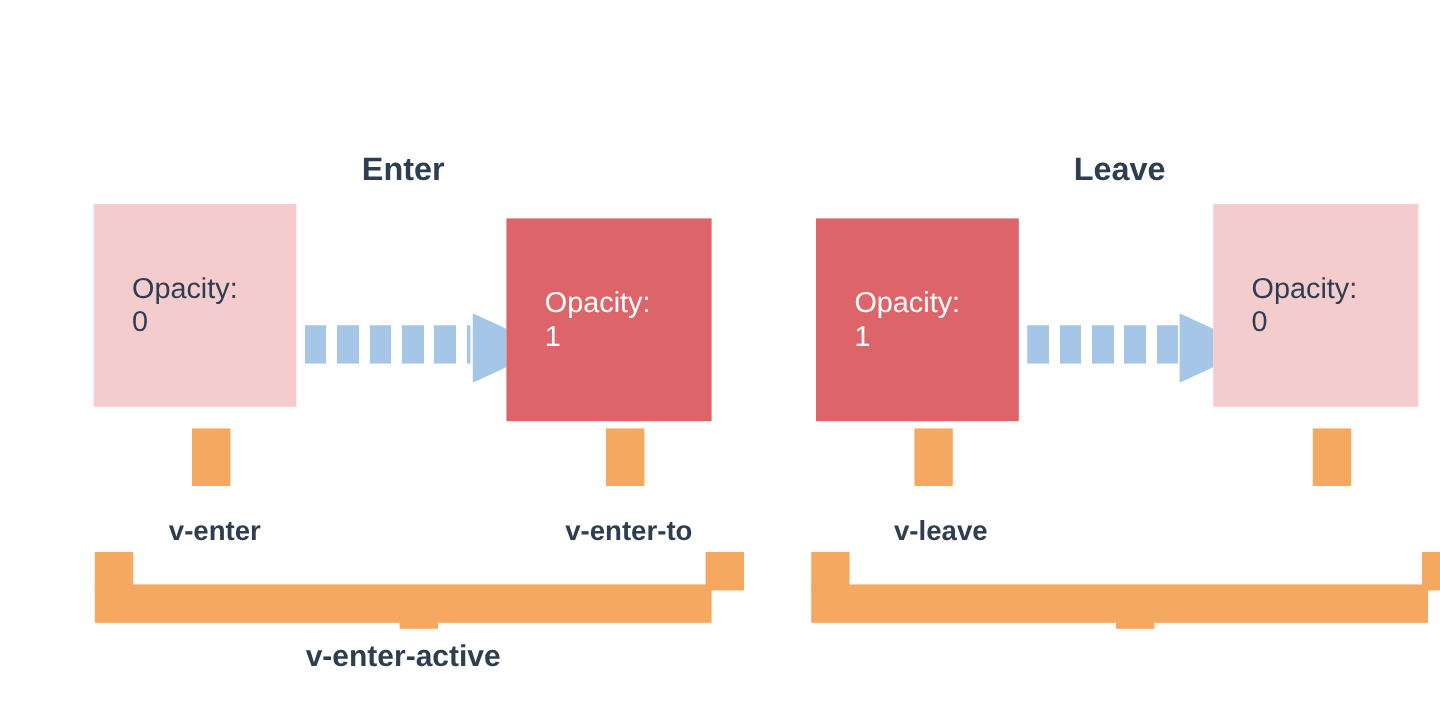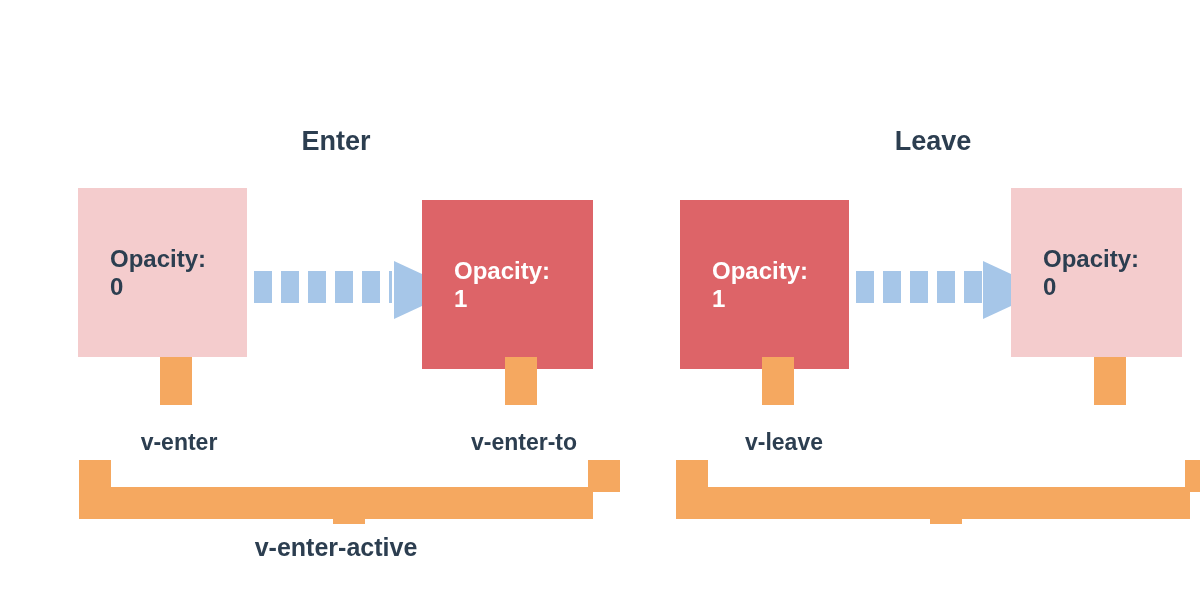--- a/index.html
+++ b/index.html
@@ -34,27 +34,26 @@
     top: 13px;
     transform: translateX(-50%);
     font-size: 27px;
     font-weight: bold;
     color: var(--navy);
     white-space: nowrap;
   }
 
   .opacity-box {
     position: absolute;
-    top: 91px;
+    top: 73px;
     height: 169px;
     display: flex;
     align-items: center;
     justify-content: center;
     font-size: 24px;
-    font-weight: bold;
   }
   .opacity-box.faded  { background: var(--pink); color: var(--navy); }
   .opacity-box.solid  { background: var(--red);  color: #ffffff; margin-top: 12px; }
 
   .arrow-dash-line {
     position: absolute;
     top: 174px;
     height: 6px;
     background-image: repeating-linear-gradient(
       to right,

